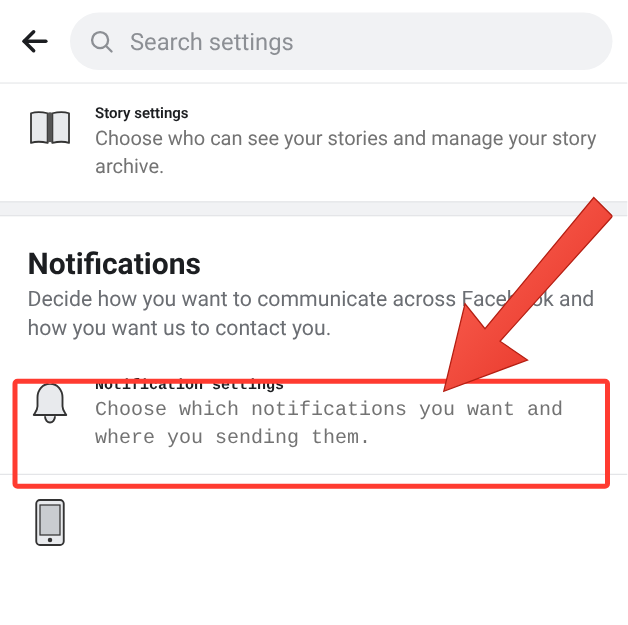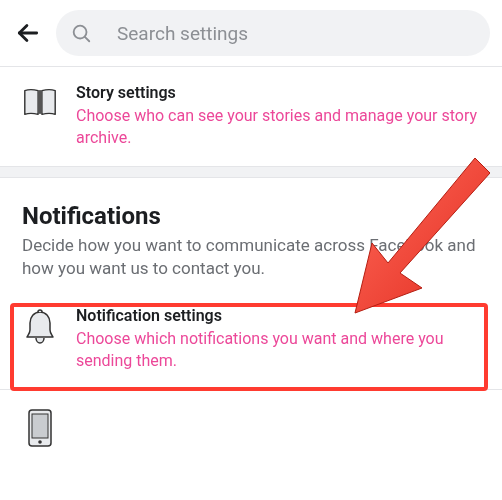--- a/index.html
+++ b/index.html
@@ -30,21 +30,21 @@
       cursor: pointer;
     }
     .search-pill {
       flex: 1;
       background: #f1f2f4;
       border-radius: 24px;
       height: 46px;
       display: flex;
       align-items: center;
       padding: 10px 14px;
-      gap: 25px;
+      gap: 12px;
       cursor: text;
     }
     .search-pill .placeholder {
       color: #8c8f94;
       font-size: 19px;
     }
     .thin-divider {
       height: 1px;
       background: #e4e5e8;
       width: 100%;
@@ -63,26 +63,26 @@
       display: flex;
       align-items: flex-start;
       justify-content: center;
       padding-top: 2px;
     }
     .row .text-col {
       flex: 1;
     }
     .row .title {
       font-weight: 600;
-      font-size: 16px;
+      font-size: 12px;
       color: #1c1e21;
       line-height: 1.25;
     }
     .row .desc {
-      color: #ec4899;
+      color: #737373;
       font-size: 16px;
       line-height: 1.35;
       margin-top: 2px;
     }
     .thick-gap {
       height: 12px;
       background: #f1f2f4;
       border-top: 1px solid #e4e5e8;
       border-bottom: 1px solid #e4e5e8;
     }
@@ -146,21 +146,21 @@
   </div>
 </div>
 
 <div class="thick-gap"></div>
 
 <div class="section-head">
   <div class="h">Notifications</div>
   <div class="sub">Decide how you want to communicate across Facebook and how you want us to contact you.</div>
 </div>
 
-<div class="row" style="padding-top:18px;">
+<div class="row" style="padding-top:18px;font-family:Liberation Mono, monospace;">
   <div class="icon-wrap">
     <svg width="34" height="38" viewBox="0 0 34 38">
       <path d="M17 4 C11 4 7 9 7 15 L7 22 C7 25 5 27 4 29 L30 29 C29 27 27 25 27 22 L27 15 C27 9 23 4 17 4 Z" fill="#e8eaed" stroke="#333" stroke-width="1.5" stroke-linejoin="round"></path>
       <path d="M13 30 C13 33 15 35 17 35 C19 35 21 33 21 30" fill="#e8eaed" stroke="#333" stroke-width="1.5" stroke-linejoin="round"></path>
       <path d="M15 4 C15 2.5 16 2 17 2 C18 2 19 2.5 19 4" fill="#e8eaed" stroke="#333" stroke-width="1.5"></path>
     </svg>
   </div>
   <div class="text-col">
     <div class="title">Notification settings</div>
     <div class="desc">Choose which notifications you want and where you sending them.</div>

